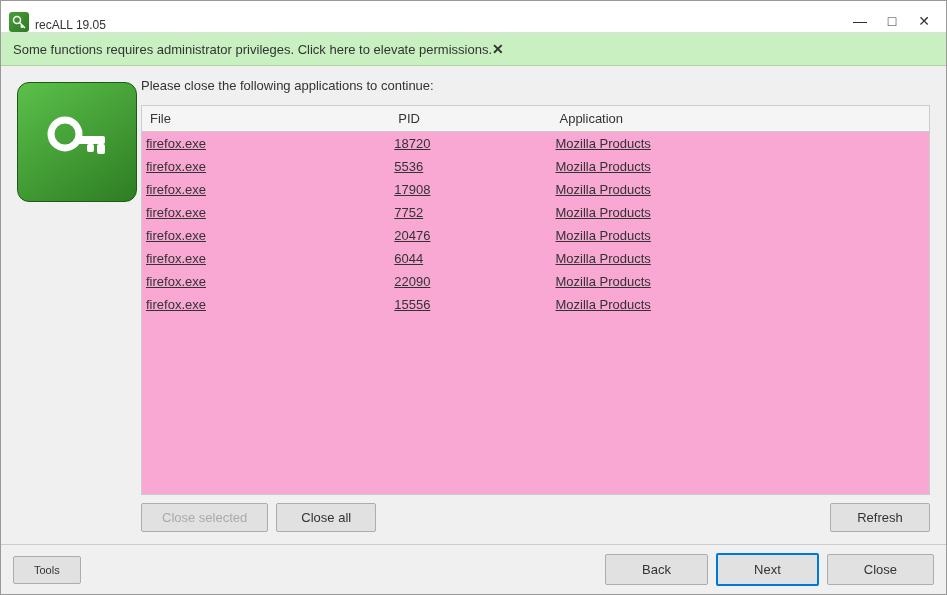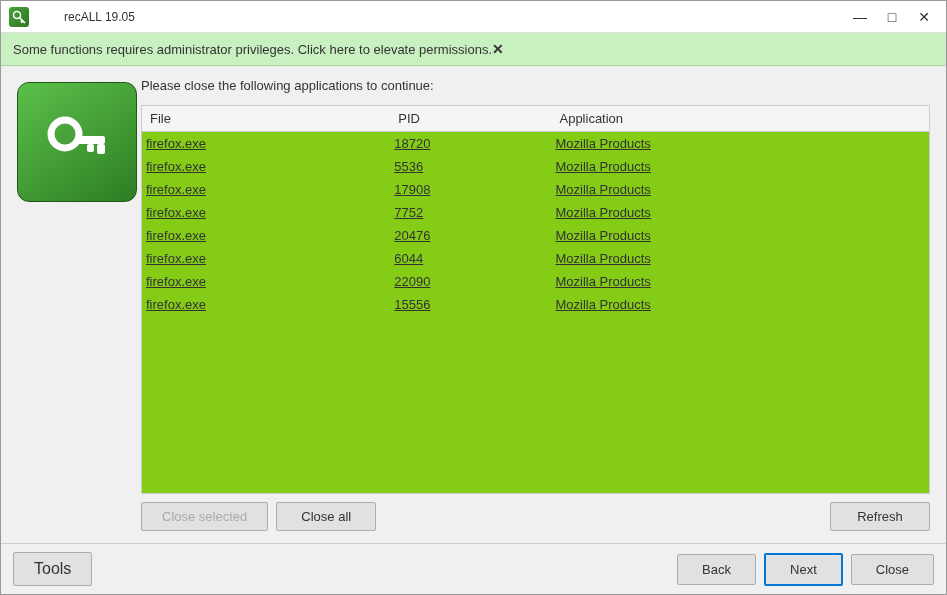--- a/index.html
+++ b/index.html
@@ -18,25 +18,24 @@
       background: #f0f0f0;
       border: 1px solid #999;
       display: flex;
       flex-direction: column;
     }
 
     .title-bar {
       background: #fff;
       height: 32px;
       display: flex;
-      align-items: center;
+      align-items: flex-end;
       padding: 0 8px;
       border-bottom: 1px solid #ddd;
       flex-shrink: 0;
-      gap: 29px;
     }
 
     .title-bar-icon {
       width: 20px;
       height: 20px;
       margin-right: 6px;
       background: linear-gradient(135deg, #4a9e3c, #2d7a20);
       border-radius: 3px;
       display: flex;
       align-items: center;
@@ -132,21 +131,21 @@
     }
 
     .instruction-text {
       font-size: 13px;
       color: #333;
       margin-bottom: 4px;
     }
 
     .table-container {
       border: 1px solid #ccc;
-      background: #84cc16;
+      background: #f9a8d4;
       flex: 1;
       overflow-y: auto;
     }
 
     table {
       width: 100%;
       border-collapse: collapse;
       font-size: 13px;
     }
 
@@ -205,28 +204,28 @@
       gap: 8px;
       flex-shrink: 0;
     }
 
     .bottom-bar .btn-tools {
       padding: 7px 20px;
       background: #e1e1e1;
       border: 1px solid #adadad;
       border-radius: 2px;
       cursor: pointer;
-      font-size: 16px;
+      font-size: 11px;
       color: #333;
     }
 
     .bottom-spacer { flex: 1; }
 
     .nav-btn {
-      padding: 7px 24px;
+      padding: 7px 36px;
       background: #e1e1e1;
       border: 1px solid #adadad;
       border-radius: 2px;
       cursor: pointer;
       font-size: 13px;
       color: #333;
     }
 
     .nav-btn.next-btn {
       border: 2px solid #0078d7;

